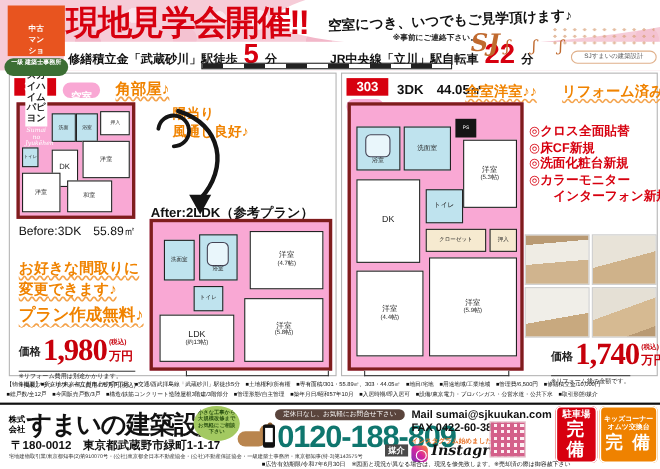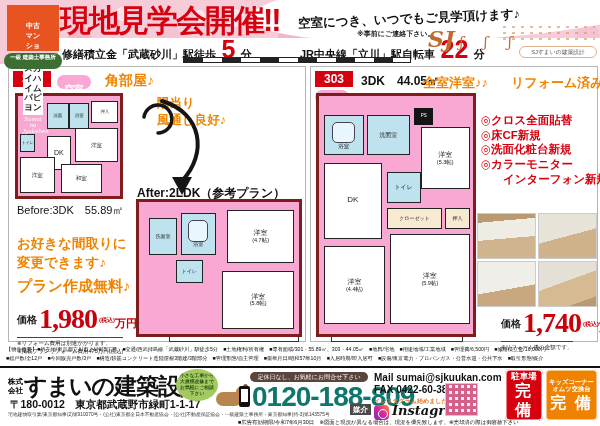--- a/index.html
+++ b/index.html
@@ -54,40 +54,40 @@
   
   .panel { top:66px; height:276px; background:#fff; border:1px solid #b5b5b5; }
   .panel-left { left:8px; width:298px; }
   .panel-right { left:310px; width:288px; }
   .unit-badge { width:38px; height:16px; background:#d7000f; color:#fff; font-size:12px;
     font-weight:900; text-align:center; line-height:16px; }
   .vacant-badge { width:34px; height:14px; background:#8b3a96; border:7px solid #f9a8d4;
     border-radius:8px; color:#fff; font-size:9.5px; font-weight:bold; text-align:center;
     line-height:13px; }
   .orange-appeal { color:#f08300; font-weight:900; white-space:nowrap;
-    text-decoration-style:wavy; text-decoration-color:#f4a24a;
+    text-decoration:underline; text-decoration-style:wavy; text-decoration-color:#f4a24a;
     text-underline-offset:2px; }
   .orange-plain { color:#f08300; font-weight:900; white-space:nowrap; }
 
   
   .plan { border:3px solid #7f1d1d; background:#f9a8d4; }
   .room { position:absolute; border:1.5px solid #222; background:#fff; display:flex;
     flex-direction:column; align-items:center; justify-content:center; text-align:center;
     color:#222; line-height:1.1; }
   .wet { background:#bfe3ee; }
   .cream { background:#f6ead0; }
   .dark { background:#151515; color:#fff; border:none; }
   .tub { width:60%; height:55%; border:1px solid #445; border-radius:5px; background:#e9f6fb; }
   .balcony { position:absolute; border:1px solid #333; border-top:none; background:#fff; }
 
   .price-row { display:flex; align-items:flex-end; white-space:nowrap; }
   .price-label { font-size:10px; font-weight:bold; color:#222; margin-right:2px; padding-bottom:4px; }
   .price-num { font-size:28px; font-weight:900; color:#c7000b; letter-spacing:-1px;
     line-height:0.85; font-family:"Liberation Serif","DejaVu Serif",serif; }
-  .price-right { display:flex; flex-direction:row; align-items:flex-start; margin-left:2px; }
+  .price-right { display:flex; flex-direction:column; align-items:flex-start; margin-left:2px; }
   .price-tax { font-size:6px; color:#c7000b; font-weight:bold; }
   .price-unit { font-size:11px; color:#c7000b; font-weight:900; }
   .tiny-note { font-size:5.5px; color:#222; line-height:1.5; }
 
   .feature-item { font-size:11.5px; font-weight:900; color:#d7000f; line-height:1.28; white-space:nowrap; }
   .photo-grid { display:grid; grid-template-columns:1fr 1fr; grid-template-rows:1fr 1fr; gap:2px; }
   .photo { border:1px solid #ccc; }
   .ph1 { background:linear-gradient(175deg,#b99a73 0 18%,#efece4 18% 55%,#d0b48e 55%); }
   .ph2 { background:linear-gradient(165deg,#e8e3d8 0 50%,#cfb28a 50%); }
   .ph3 { background:linear-gradient(170deg,#f0eee8 0 60%,#c8a97f 60%); }
@@ -210,20 +210,24 @@
     <div class="room wet" style="left:6%; top:12%; width:18%; height:28%; font-size:5px;">洗面室</div>
     <div class="room wet" style="left:26%; top:8%; width:22%; height:32%;">
       <div class="tub"></div>
       <span style="font-size:5px;">浴室</span>
     </div>
     <div class="room wet" style="left:23%; top:44%; width:17%; height:17%; font-size:5px;">トイレ</div>
     <div class="room" style="left:55%; top:6%; width:42%; height:40%;">
       <span style="font-size:7px;">洋室</span>
       <span style="font-size:5.5px;">(4.7帖)</span>
     </div>
+    <div class="room" style="left:4%; top:64%; width:42%; height:32%;">
+      <span style="font-size:8px;">LDK</span>
+      <span style="font-size:5.5px;">(約13帖)</span>
+    </div>
     <div class="room" style="left:52%; top:52%; width:45%; height:44%;">
       <span style="font-size:7px;">洋室</span>
       <span style="font-size:5.5px;">(5.8帖)</span>
     </div>
   </div>
   <div class="balcony" style="left:160px; top:270px; width:130px; height:5px;"></div>
 
   <div class="abs orange-appeal" style="left:8px; top:168px; font-size:13.5px;">お好きな間取りに</div>
   <div class="abs orange-appeal" style="left:8px; top:187px; font-size:13.5px;">変更できます♪</div>
   <div class="abs orange-appeal" style="left:8px; top:210px; font-size:15px;">プラン作成無料♪</div>

